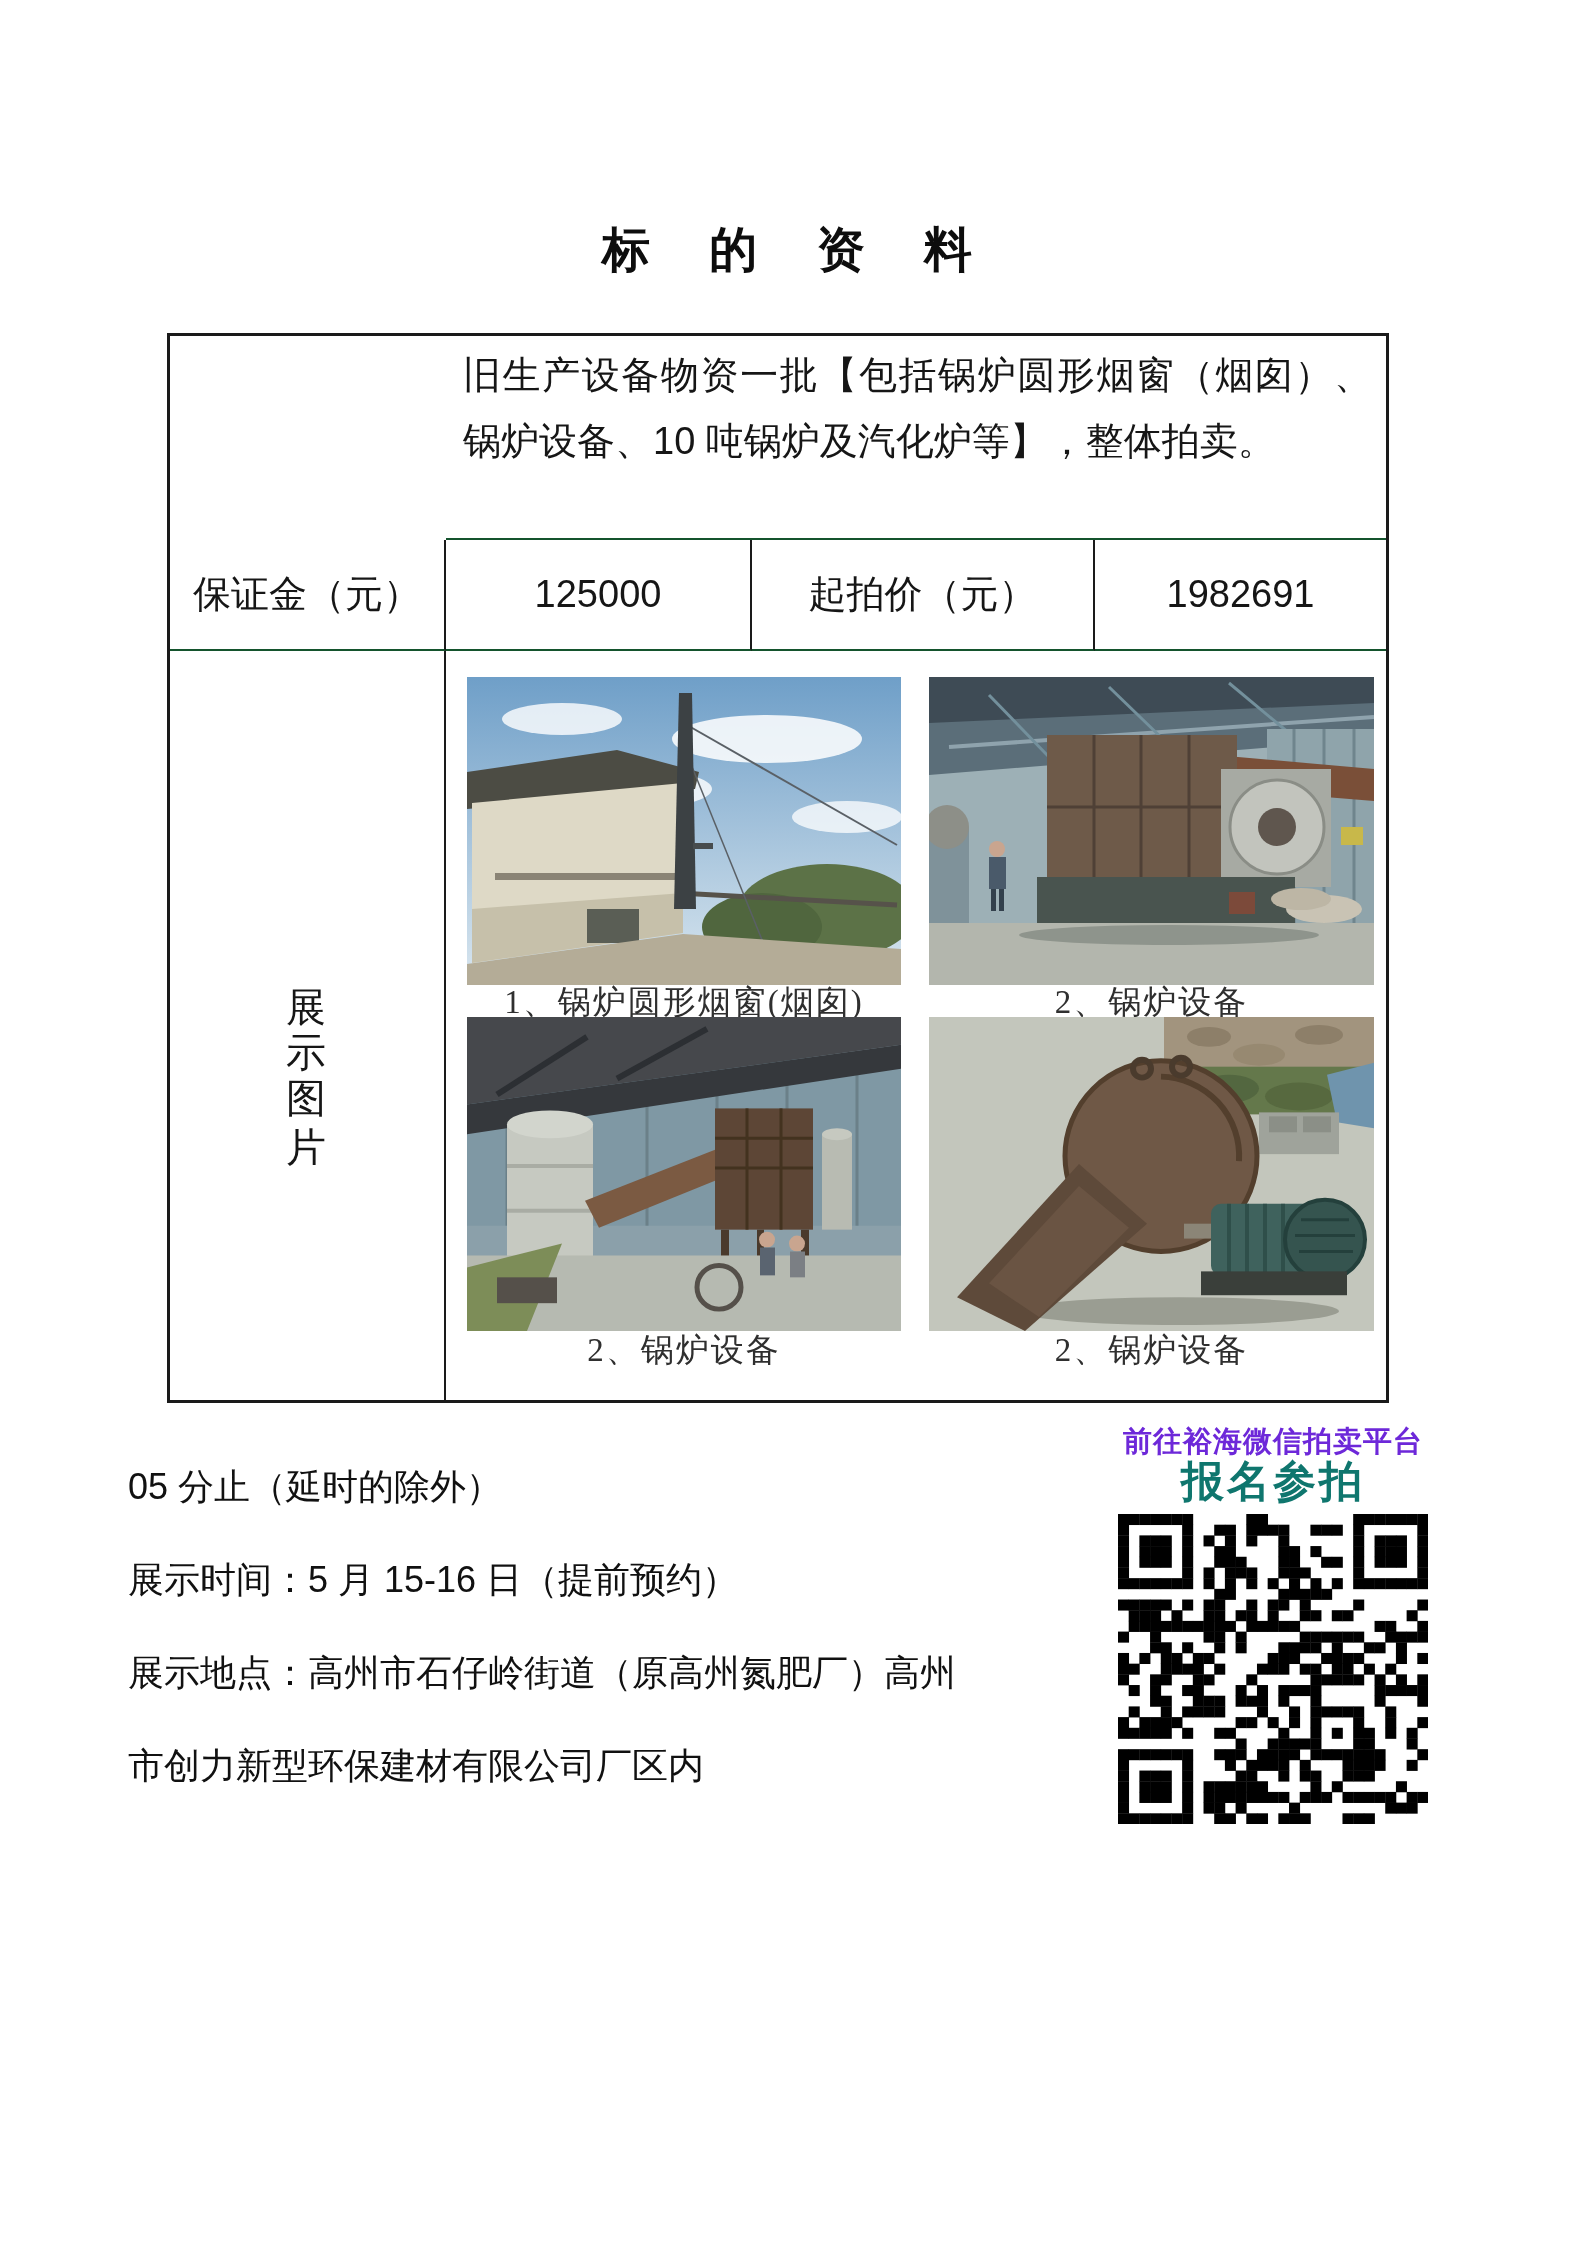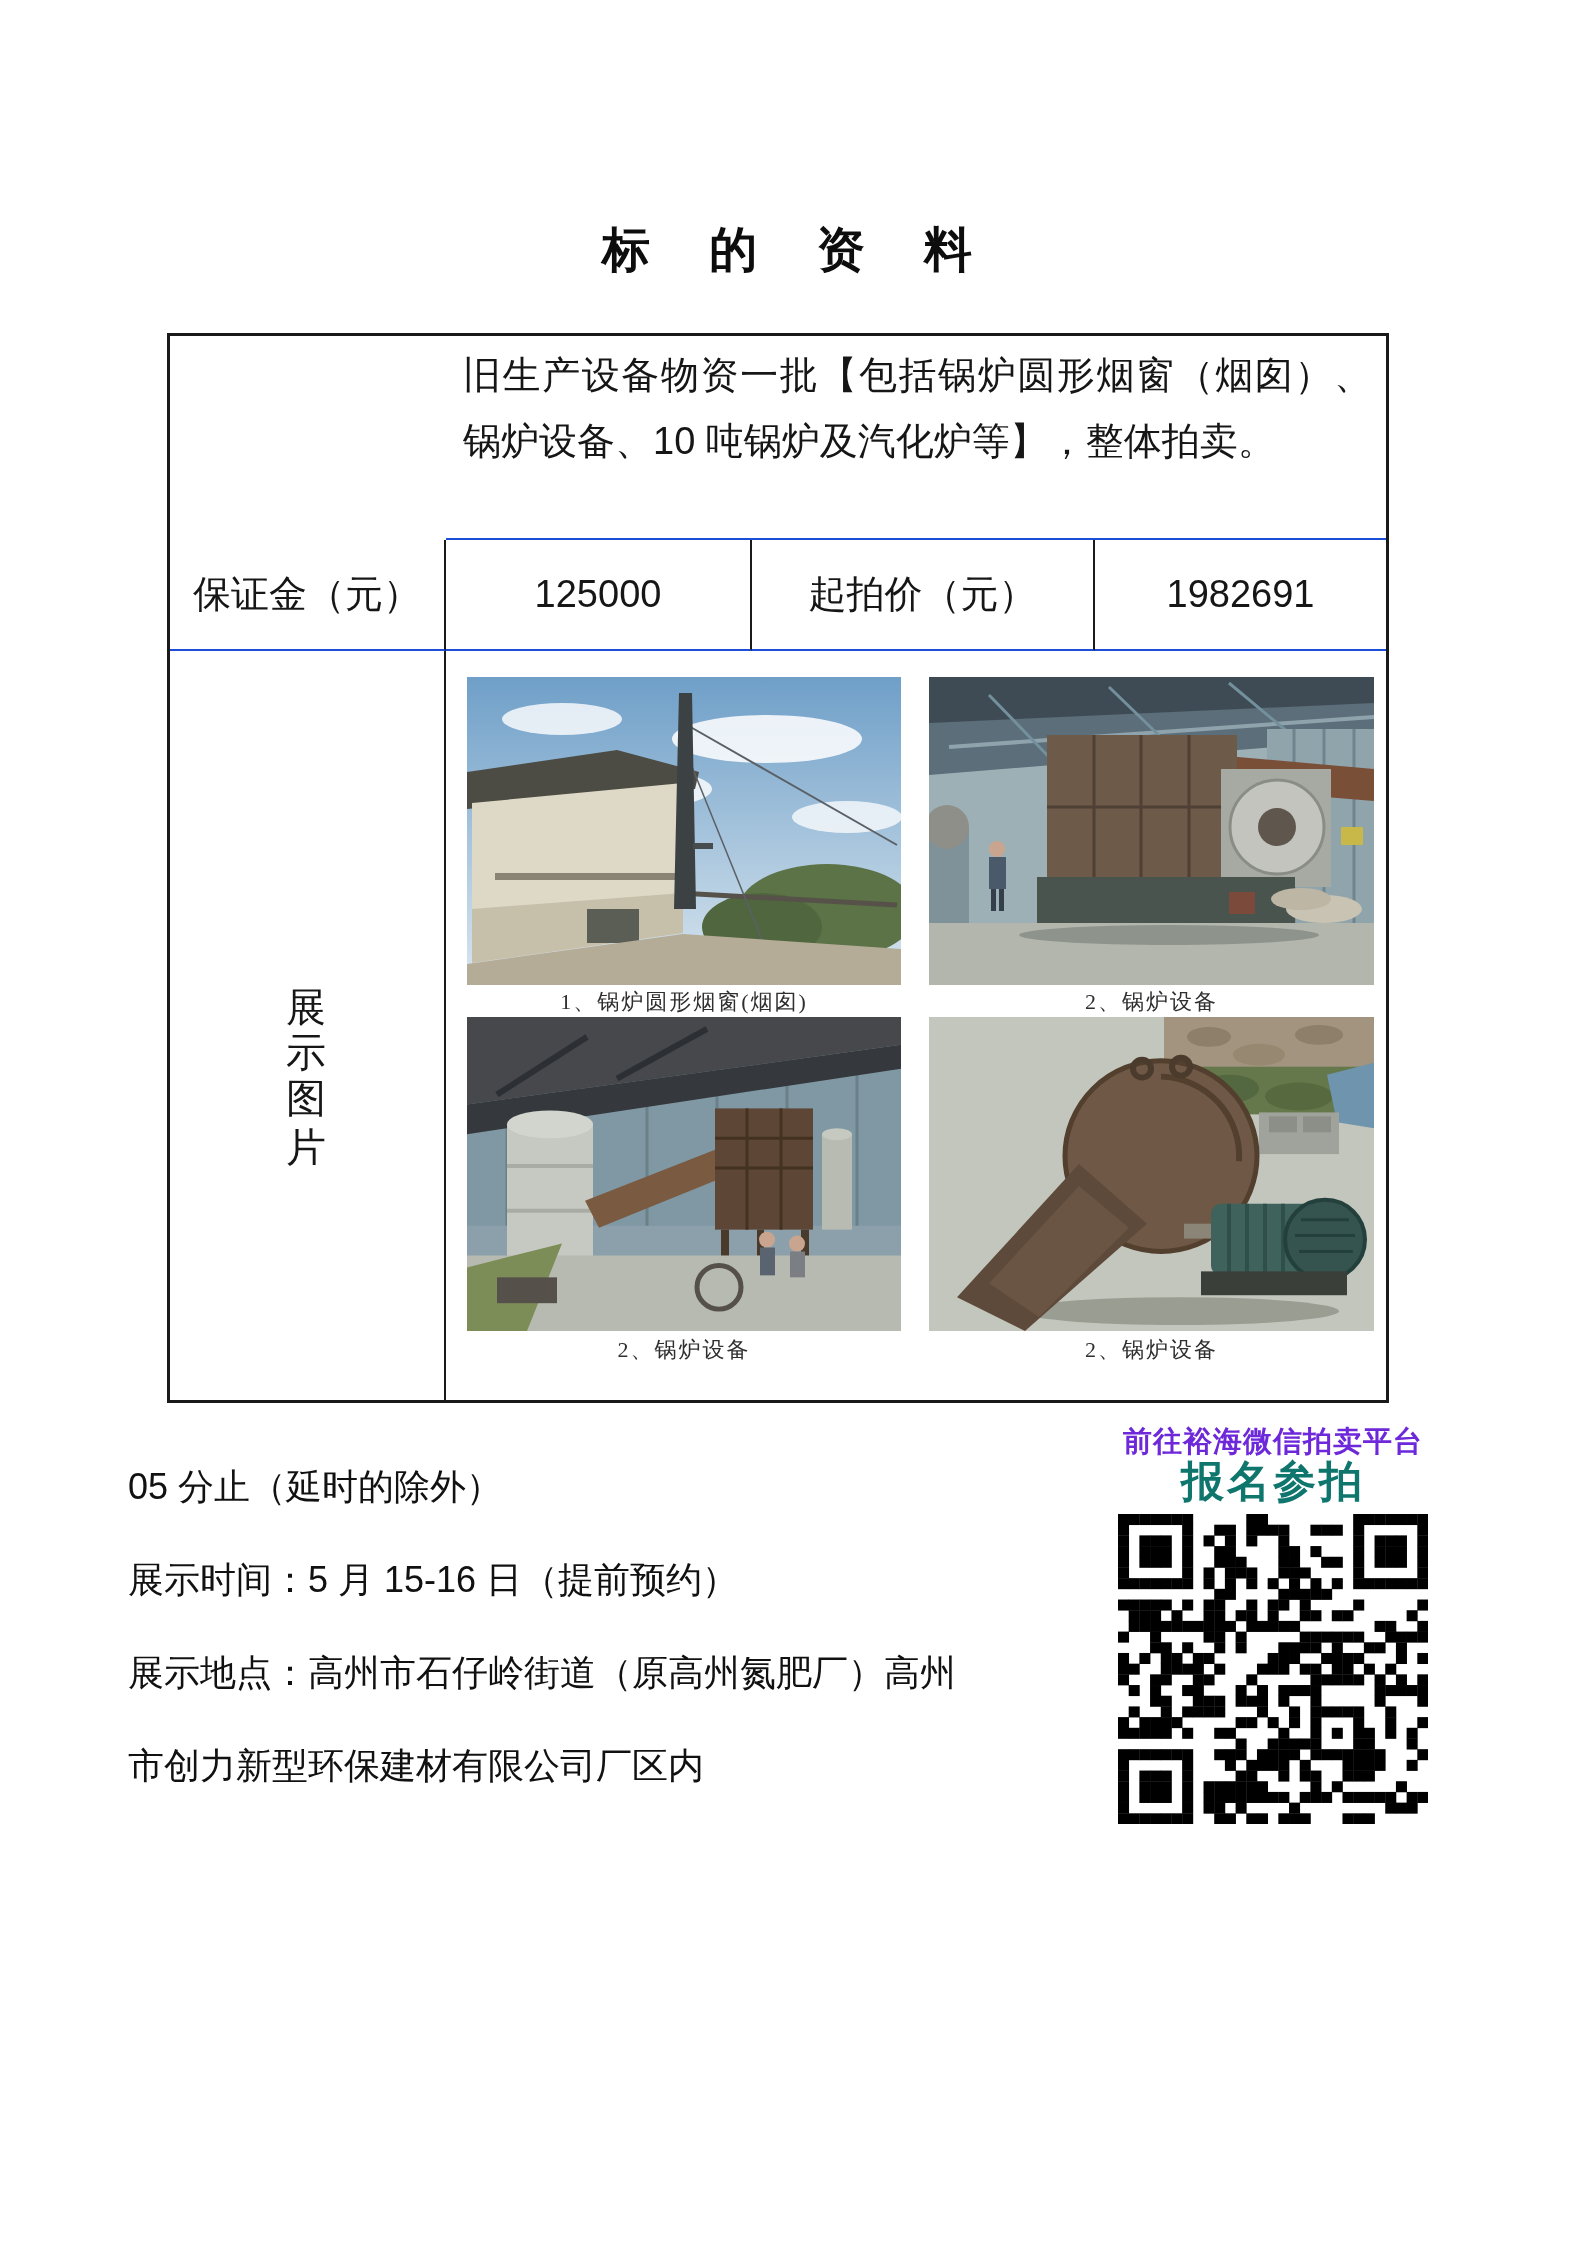--- a/index.html
+++ b/index.html
@@ -11,40 +11,40 @@
   
   .doc-title { position:absolute; top:218px; left:0; width:1588px;
     text-align:center; font-size:48px; font-weight:600; letter-spacing:14px;
     word-spacing:18px; color:#0d0d0d; }
 
   
   .lot-table { position:absolute; left:167px; top:333px; width:1222px; height:1070px;
     border:3px solid #1a1a1a; display:grid;
     grid-template-columns:276px 306px 343px 291px;
     grid-template-rows:204px 111px 749px; }
-  .cell { border-right:2px solid #1a1a1a; border-bottom:2px solid #1d4ed8;
+  .cell { border-right:2px solid #1a1a1a; border-bottom:2px solid #14532d;
     font-size:38px; display:flex; align-items:center; justify-content:center; }
   .cell.last-col { border-right:none; }
   .cell.last-row { border-bottom:none; }
   .cell-name-value { grid-column:2 / 5; display:block;
     padding:6px 14px 0 17px; line-height:66px; text-align:justify; }
   .cell-photos { grid-column:2 / 5; display:block; padding:26px 16px 0 21px; }
 
   .v-label { writing-mode:vertical-rl; text-orientation:upright;
     letter-spacing:46px; font-size:40px; padding-top:46px; }
 
   
   .photo-grid { display:grid; grid-template-columns:434px 445px; column-gap:28px; }
   .photo-fig { display:block; }
   .photo-img { width:100%; display:block; background:#cfd4d2; }
   .photo-img svg { display:block; width:100%; height:100%; }
   .row1 .photo-img { height:308px; }
   .row2 .photo-img { height:314px; }
   .photo-caption { height:30px; margin-top:2px; text-align:center;
-    font-family:"Liberation Serif", serif; font-size:22px; letter-spacing:2px;
+    font-family:"Liberation Serif", serif; font-size:33px; letter-spacing:2px;
     color:#2f2f2f; line-height:30px; }
   .row2 .photo-caption { margin-top:4px; }
 
   
   .details { position:absolute; left:128px; top:1465px; width:990px; }
   .detail-line { font-size:36px; line-height:44px; height:44px; margin-bottom:49px;
     white-space:nowrap; color:#111; }
 
   
   .qr-block { position:absolute; left:1108px; top:1424px; width:330px; text-align:center; }

